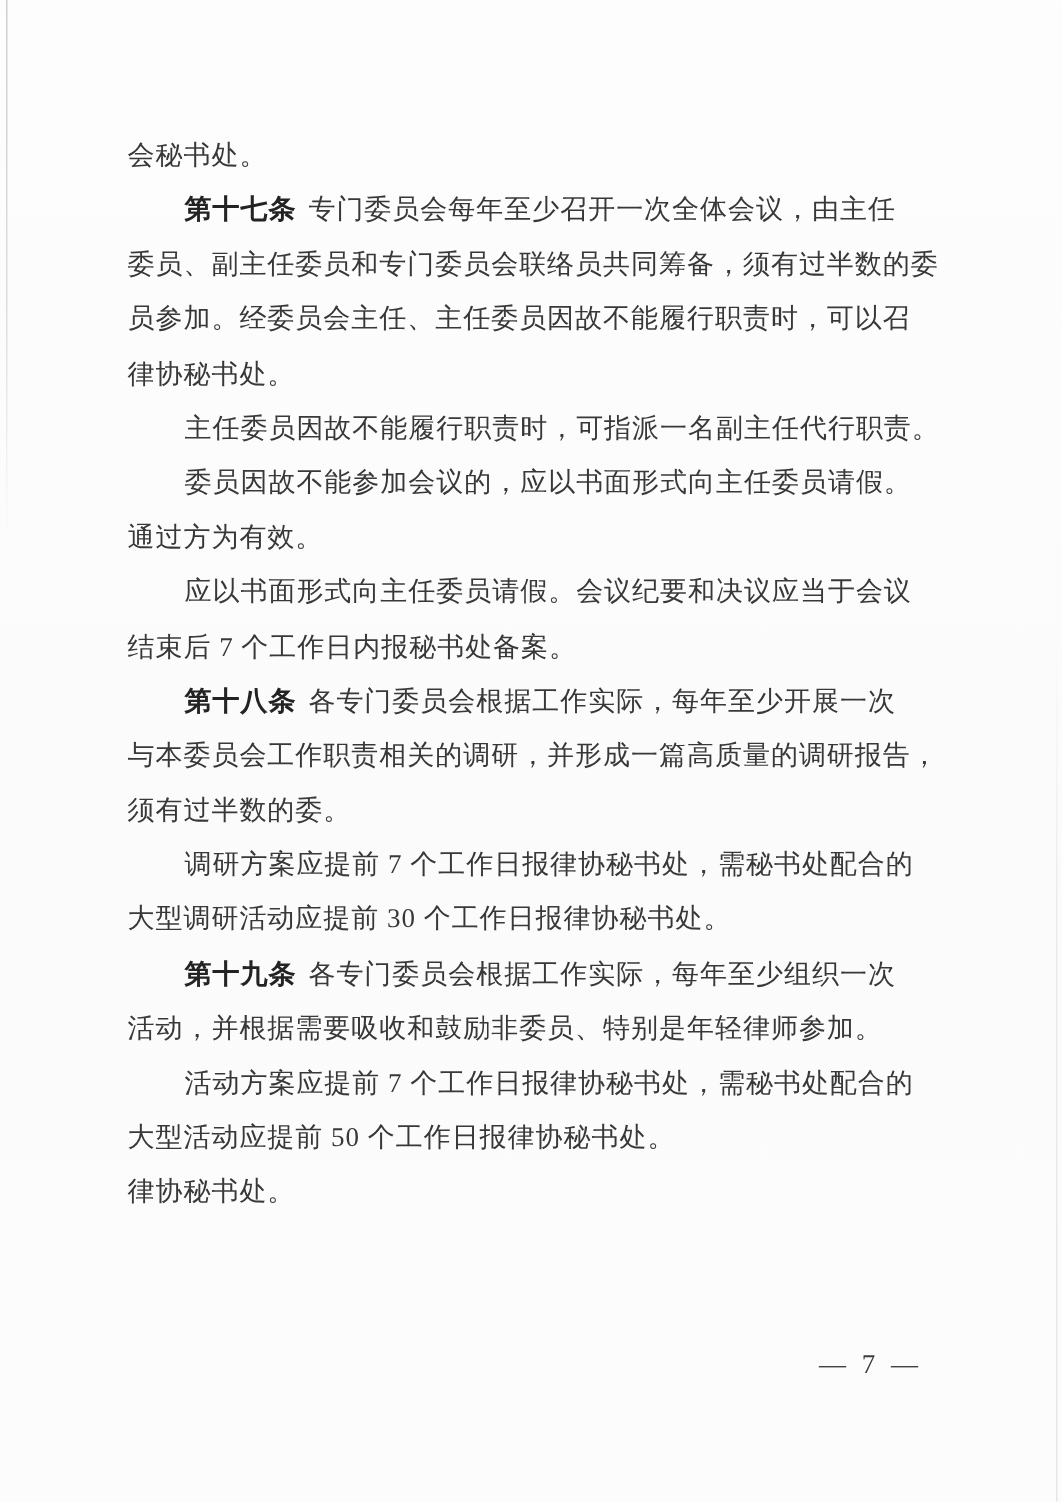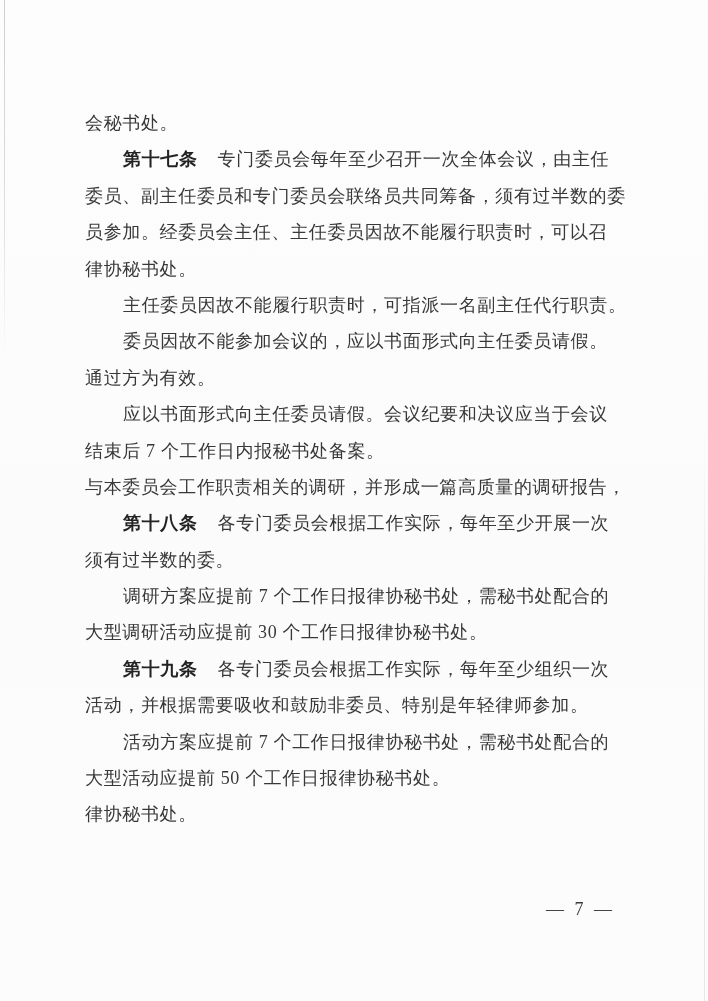--- a/index.html
+++ b/index.html
@@ -32,40 +32,40 @@
     position: absolute;
     left: 704px;
     top: 430px;
     width: 1px;
     height: 571px;
     background: linear-gradient(180deg, rgba(235,235,235,0) 0%, #ebebeb 30%, #e6e6e6 100%);
   }
   .content {
     position: absolute;
     left: 85px;
-    top: 105px;
+    top: 85px;
     width: 546px;
   }
   .line {
     height: 36.4px;
     line-height: 36.4px;
     font-size: 18px;
     letter-spacing: 0.65px;
     color: #383838;
     white-space: nowrap;
     text-rendering: optimizeLegibility;
   }
   .ind {
     padding-left: 38px;
   }
   .article {
     font-family: Liberation Serif, serif;
     font-weight: 700;
     color: #232323;
-    margin-right: 20px;
+    margin-right: 8px;
   }
   .pagenum {
     position: absolute;
     left: 85px;
     top: 891px;
     width: 546px;
     box-sizing: border-box;
     padding-right: 16px;
     text-align: right;
     font-size: 18px;
@@ -98,23 +98,23 @@
 
     <div class="line ind"><span>委员因故不能参加会议的，应以书面形式向主任委员请假。</span></div>
 
 
     <div class="line"><span>通过方为有效。</span></div>
 
     <div class="line ind"><span>应以书面形式向主任委员请假。会议纪要和决议应当于会议</span></div>
 
     <div class="line"><span>结束后 7 个工作日内报秘书处备案。</span></div>
 
+    <div class="line ind"><span class="article">第十八条</span><span>各专门委员会根据工作实际，每年至少开展一次</span></div>
+
     <div class="line"><span>与本委员会工作职责相关的调研，并形成一篇高质量的调研报告，</span></div>
-
-    <div class="line ind"><span class="article">第十八条</span><span>各专门委员会根据工作实际，每年至少开展一次</span></div>
 
     <div class="line"><span>须有过半数的委。</span></div>
 
     <div class="line ind"><span>调研方案应提前 7 个工作日报律协秘书处，需秘书处配合的</span></div>
 
     <div class="line"><span>大型调研活动应提前 30 个工作日报律协秘书处。</span></div>
 
     <div class="line ind"><span class="article">第十九条</span><span>各专门委员会根据工作实际，每年至少组织一次</span></div>
 
     <div class="line"><span>活动，并根据需要吸收和鼓励非委员、特别是年轻律师参加。</span></div>

